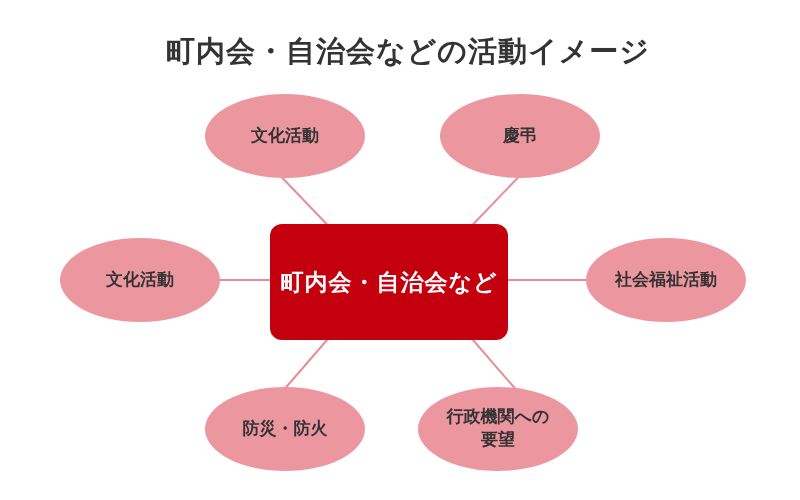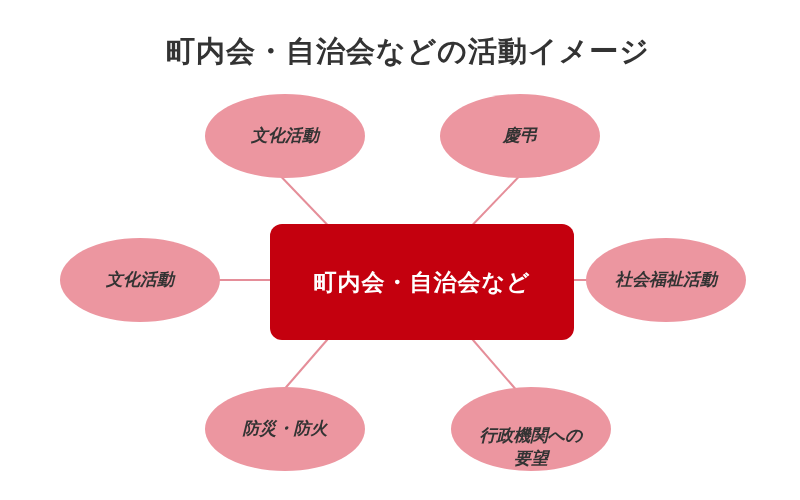--- a/index.html
+++ b/index.html
@@ -46,33 +46,32 @@
     background: var(--node-bg, #ec96a0);
     display: flex;
     align-items: center;
     justify-content: center;
     text-align: center;
     font-size: 17px;
     font-weight: bold;
     line-height: 1.35;
     color: var(--node-text, #333333);
     white-space: pre-line;
-    font-style: italic;
   }
   .node-tl { left: 205px; top: 94px; }
   .node-tr { left: 440px; top: 94px; }
   .node-l  { left: 60px;  top: 238px; }
   .node-r  { left: 586px; top: 238px; }
   .node-bl { left: 205px; top: 387px; }
-  .node-br { left: 451px; top: 387px; align-items: flex-end; }
+  .node-br { left: 418px; top: 387px; }
   .center-box {
     position: absolute;
     left: 270px;
     top: 224px;
-    width: 304px;
+    width: 238px;
     height: 116px;
     border-radius: 12px;
     background: var(--center-bg, #c4000e);
     display: flex;
     align-items: center;
     justify-content: center;
     text-align: center;
     font-size: 23px;
     font-weight: bold;
     letter-spacing: 1px;

